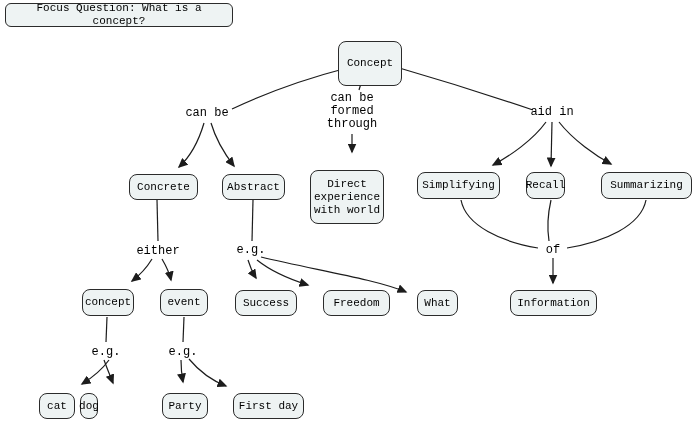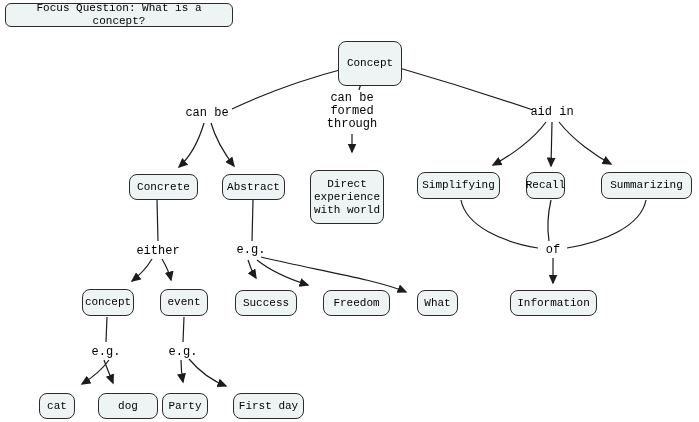--- a/index.html
+++ b/index.html
@@ -130,19 +130,19 @@
   <div class="node" style="left:417px; top:290px; width:41px; height:26px">What</div>
 
   <div class="node" style="left:510px; top:290px; width:87px; height:26px">Information</div>
 
   <div class="link-label" style="left:106px; top:352px">e.g.</div>
 
   <div class="link-label" style="left:183px; top:352px">e.g.</div>
 
   <div class="node" style="left:39px; top:393px; width:36px; height:26px">cat</div>
 
-  <div class="node" style="left:98px; top:393px; width:60px; height:26px">dog</div>
+  <div class="node" style="left:80px; top:393px; width:18px; height:26px">dog</div>
 
   <div class="node" style="left:162px; top:393px; width:46px; height:26px">Party</div>
 
   <div class="node" style="left:233px; top:393px; width:71px; height:26px">First day</div>
 
 </div>
 
 </body></html>

